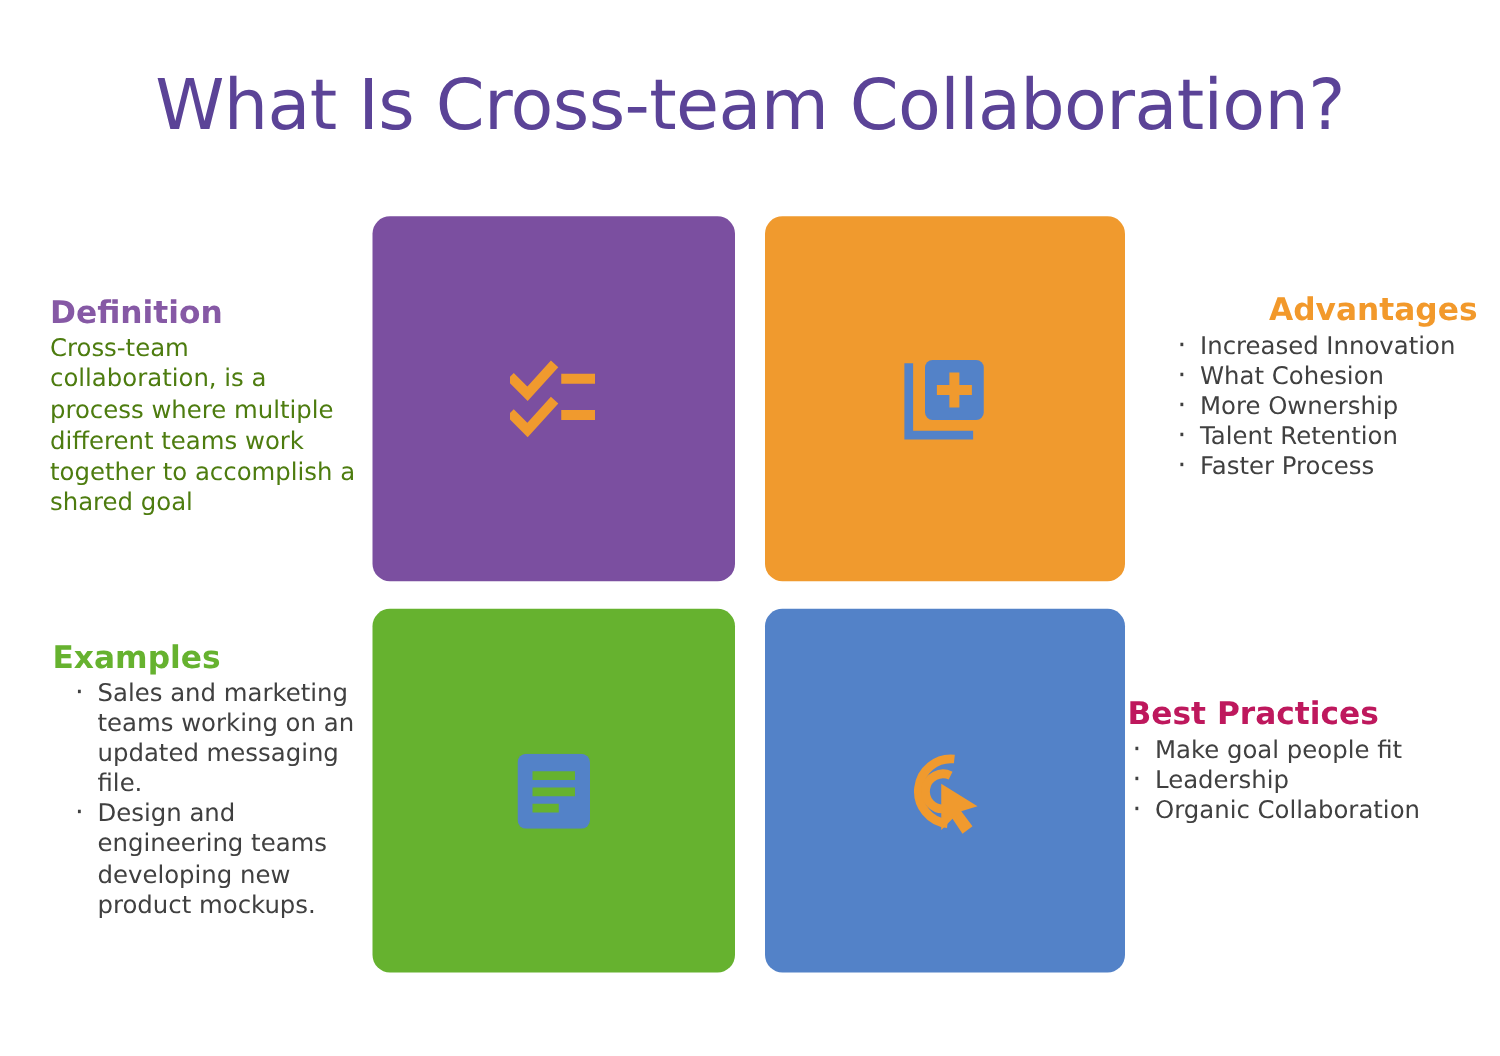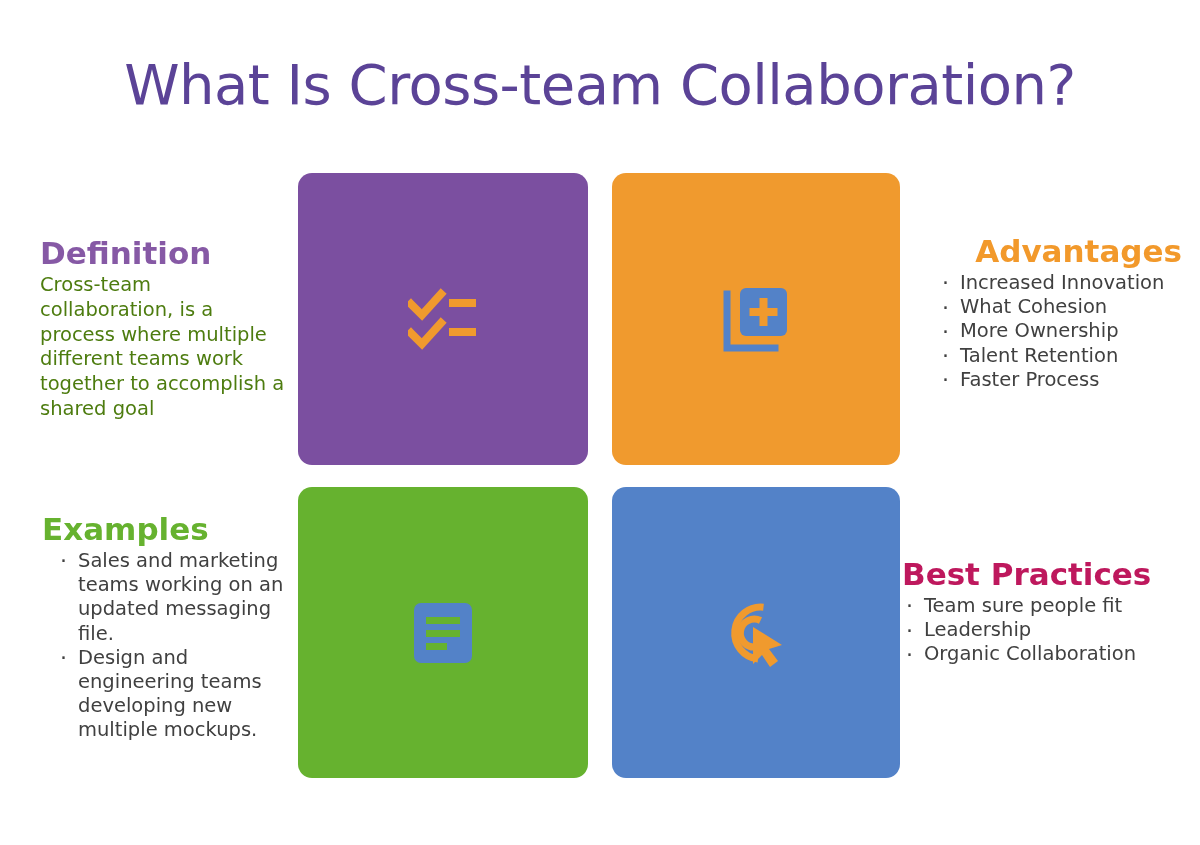--- a/index.html
+++ b/index.html
@@ -47,21 +47,21 @@
 
   
   .col-block { position: absolute; }
 
   .block-definition    { left: 40px;  top: 236px; width: 248px; }
   .block-examples      { left: 42px;  top: 512px; width: 248px; }
   .block-advantages    { left: 920px; top: 234px; width: 262px; text-align: left; }
   .block-bestpractices { left: 902px; top: 529px; width: 280px; text-align: left; }
 
   .heading {
-    font-size: 31px;
+    font-size: 25px;
     font-weight: bold;
     line-height: 1.1;
     margin: 0 0 3px 0;
   }
   .heading-definition    { color: #8659A5; }
   .heading-examples      { color: #66B22F; }
   .heading-advantages    { color: #F2992B; text-align: right; }
   .heading-bestpractices { color: #be185d; text-align: left; margin-top: 28px; }
 
   .paragraph {
@@ -149,24 +149,24 @@
     <li>More Ownership</li>
     <li>Talent Retention</li>
     <li>Faster Process</li>
   </ul>
 </div>
 
 <div class="col-block block-examples">
   <div class="heading heading-examples">Examples</div>
   <ul class="bullets">
     <li>Sales and marketing teams working on an updated messaging file.</li>
-    <li>Design and engineering teams developing new multiple mockups.</li>
+    <li>Design and engineering teams developing new product mockups.</li>
   </ul>
 </div>
 
 <div class="col-block block-bestpractices">
   <div class="heading heading-bestpractices">Best Practices</div>
   <ul class="bullets">
-    <li>Team sure people fit</li>
+    <li>Make goal people fit</li>
     <li>Leadership</li>
     <li>Organic Collaboration</li>
   </ul>
 </div>
 
 </body></html>

